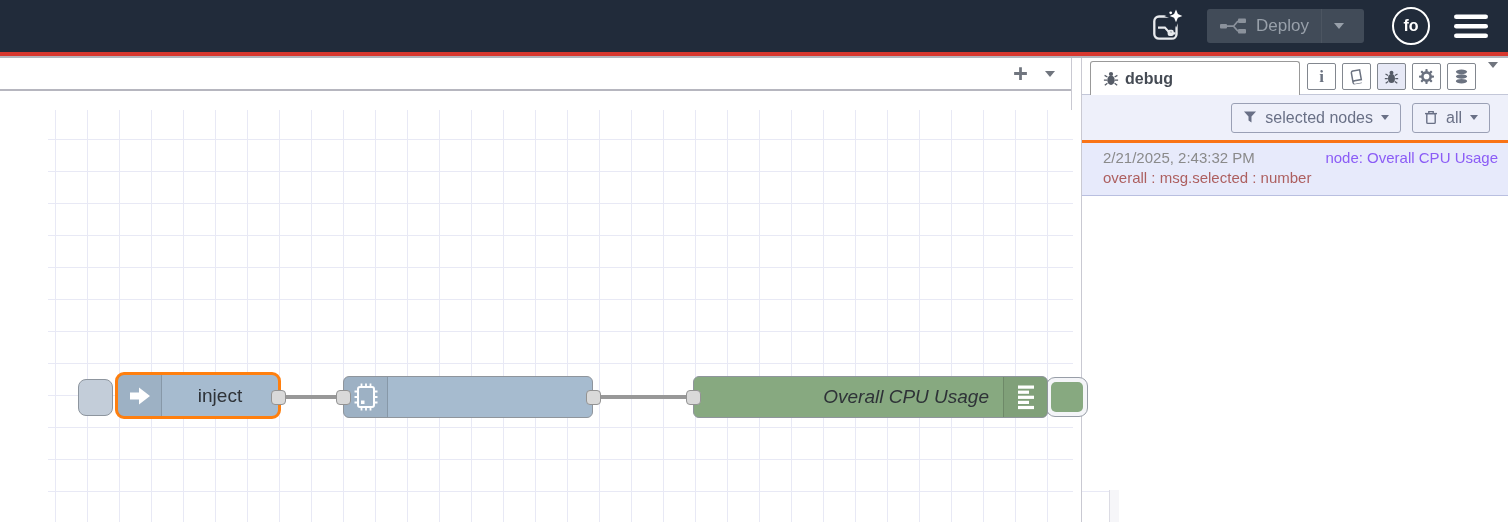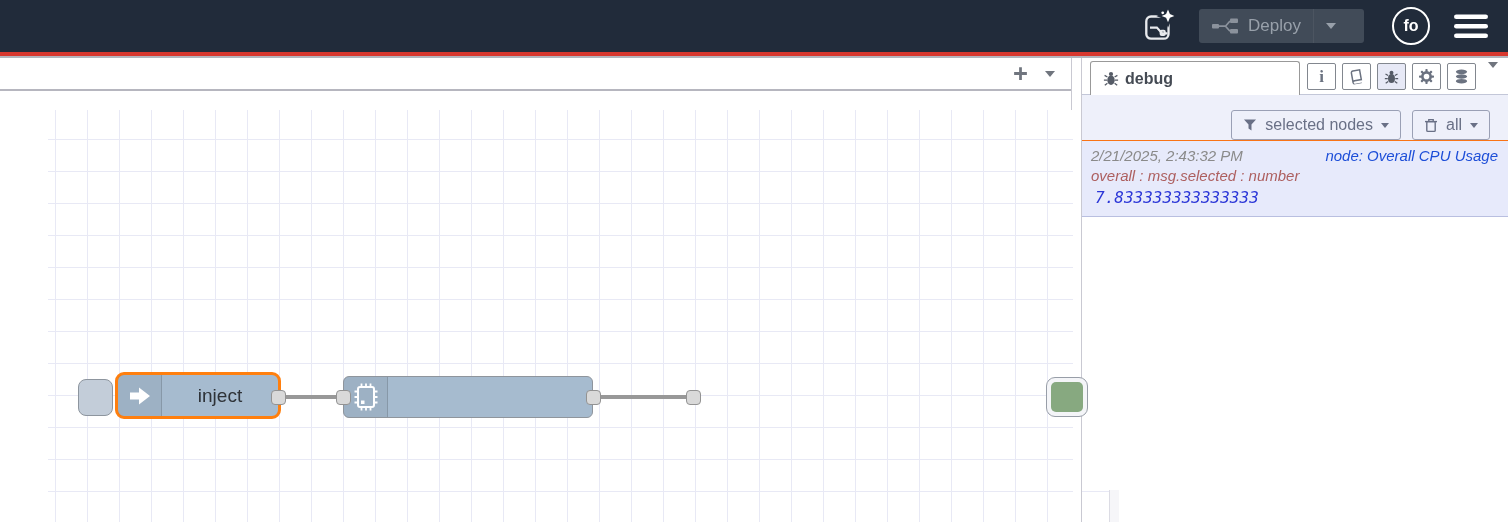--- a/index.html
+++ b/index.html
@@ -6,21 +6,21 @@
   html,body { width:1508px; height:522px; overflow:hidden;
     font-family:"Liberation Sans", sans-serif; background:#fff; }
 
   
   .header { position:absolute; left:0; top:0; width:1508px; height:52px;
     background:#212b3a; display:flex; align-items:center; }
   .header-spacer { flex:1; }
   .hdr-item { display:flex; align-items:center; }
   .ai-btn { margin-right:22px; cursor:pointer; }
   .deploy-btn { height:34px; background:#414b58; border-radius:3px; display:flex;
-    align-items:center; padding:0 16px 0 13px; margin-right:28px; cursor:pointer;text-align:right; }
+    align-items:center; padding:0 8px 0 13px; margin-right:28px; cursor:pointer;text-align:right; }
   .deploy-btn .lbl { color:#98a0aa; font-size:17px; margin:0 12px 0 10px; }
   .deploy-caret { padding:0 12px; height:34px; display:flex; align-items:center;
     border-left:1px solid rgba(255,255,255,0.06); }
   .tri { width:0; height:0; border-left:5px solid transparent;
     border-right:5px solid transparent; border-top:6px solid #98a0aa; }
   .avatar { width:38px; height:38px; border:2.5px solid #fff; border-radius:50%;
     color:#fff; font-size:16px; font-weight:bold; display:flex; align-items:center;
     justify-content:center; margin-right:24px; cursor:pointer; }
   .burger { margin-right:20px; cursor:pointer; }
 
@@ -88,32 +88,32 @@
     font-weight:bold; font-size:16px; color:#454b54; cursor:pointer; }
   .sb-tabicons { position:absolute; right:10px; top:5px; display:flex; gap:6px; align-items:center; }
   .sb-iconbtn { width:29px; height:27px; border:1px solid #82878f; border-radius:2px;
     background:#fff; display:flex; align-items:center; justify-content:center;
     color:#6b7280; cursor:pointer; }
   .sb-iconbtn.active { background:#e7e9f6; }
   .sb-caret { margin-left:6px; cursor:pointer; }
   .info-i { font-family:"Liberation Serif", serif; font-weight:bold; font-size:17px; line-height:1; }
 
   .sb-toolbar { height:45px; background:#eef0fa; display:flex; justify-content:flex-end;
-    align-items:flex-end; gap:11px; padding-right:18px; }
+    align-items:center; gap:11px; padding-right:18px; }
   .sb-btn { height:30px; border:1px solid #9aa0b5; border-radius:3px; display:flex;
     align-items:center; gap:8px; padding:0 11px; color:#697086; font-size:16px;
     background:transparent; cursor:pointer; }
   .tri-sm { border-left-width:4.5px; border-right-width:4.5px; border-top-width:5.5px;
     border-top-color:#697086; }
 
-  .msg { background:#e7eafb; border-top:1px solid #f97316; border-bottom:1px solid #b9bfe0;
-    padding:6px 10px 9px 9px; cursor:pointer;font-style:italic; }
+  .msg { background:#e7eafb; border-top:3px solid #f97316; border-bottom:1px solid #b9bfe0;
+    padding:6px 10px 9px 21px; cursor:pointer; }
   .msg-meta { display:flex; justify-content:space-between; align-items:baseline;
     font-size:15px; color:#8a8a8a; }
-  .msg-meta .src { color:#1d4ed8; }
+  .msg-meta .src { color:#8b5cf6; }
   .msg-prop { font-size:15px; color:#ad5f5f; margin-top:3px; }
   .msg-val { font-family:"DejaVu Sans Mono", monospace; font-size:16px; color:#2b36d7;
     margin-top:4px; padding-left:4px; }
 
   svg { display:block; }
 </style>
 </head>
 <body>
 
 <div class="header">
@@ -193,20 +193,32 @@
         <div class="icon-sec left">
           <svg width="26" height="30" viewBox="0 0 26 30" stroke="#fff" fill="none">
             <rect x="5" y="5" width="16" height="20" rx="2" stroke-width="2"></rect>
             <path d="M8.5 1.5v3M13 1.5v3M17.5 1.5v3M8.5 25.5v3M13 25.5v3M17.5 25.5v3" stroke-width="1.8"></path>
             <path d="M1.5 9.5h3M1.5 15h3M1.5 20.5h3M21.5 9.5h3M21.5 15h3M21.5 20.5h3" stroke-width="1.8"></path>
             <rect x="8" y="18.5" width="3.5" height="3.5" fill="#fff" stroke="none"></rect>
           </svg>
         </div>
       </div>
 
+      <div class="node node-debug">
+        <div class="label">Overall CPU Usage</div>
+        <div class="icon-sec right">
+          <svg width="20" height="27" viewBox="0 0 20 27">
+            <rect x="2" y="1.5" width="16" height="3.2" fill="#fff"></rect>
+            <rect x="2" y="6.6" width="11" height="3.2" fill="#fff"></rect>
+            <rect x="2" y="11.7" width="16" height="3.2" fill="#fff"></rect>
+            <rect x="2" y="16.8" width="11" height="3.2" fill="#fff"></rect>
+            <rect x="2" y="21.9" width="16" height="3.2" fill="#fff"></rect>
+          </svg>
+        </div>
+      </div>
 
       <div class="debug-toggle">
         <div class="inner"></div>
       </div>
 
       <div class="port" style="left:223px;top:280px;"></div>
       <div class="port" style="left:288px;top:280px;"></div>
       <div class="port" style="left:538px;top:280px;"></div>
       <div class="port" style="left:638px;top:280px;"></div>
 
@@ -307,17 +319,16 @@
         <span class="tri tri-sm"></span>
       </div>
     </div>
 
     <div class="msg">
       <div class="msg-meta">
         <span>2/21/2025, 2:43:32 PM</span>
         <span class="src">node: Overall CPU Usage</span>
       </div>
       <div class="msg-prop">overall : msg.selected : number</div>
-      <div class="msg-val">7.833333333333333</div>
     </div>
 
   </div>
 </div>
 
 </body></html>

